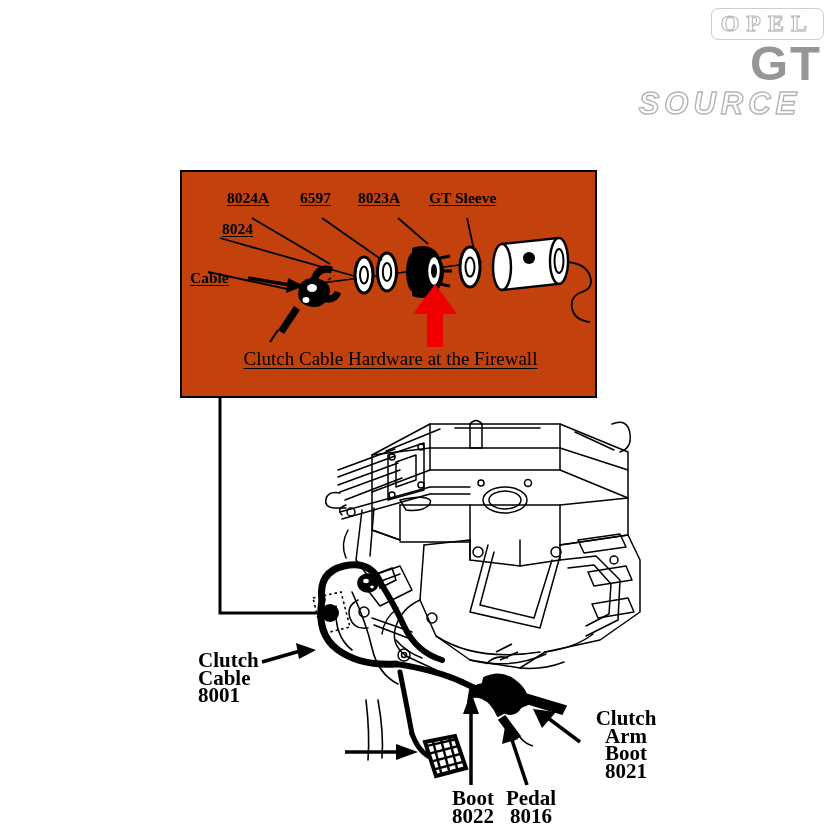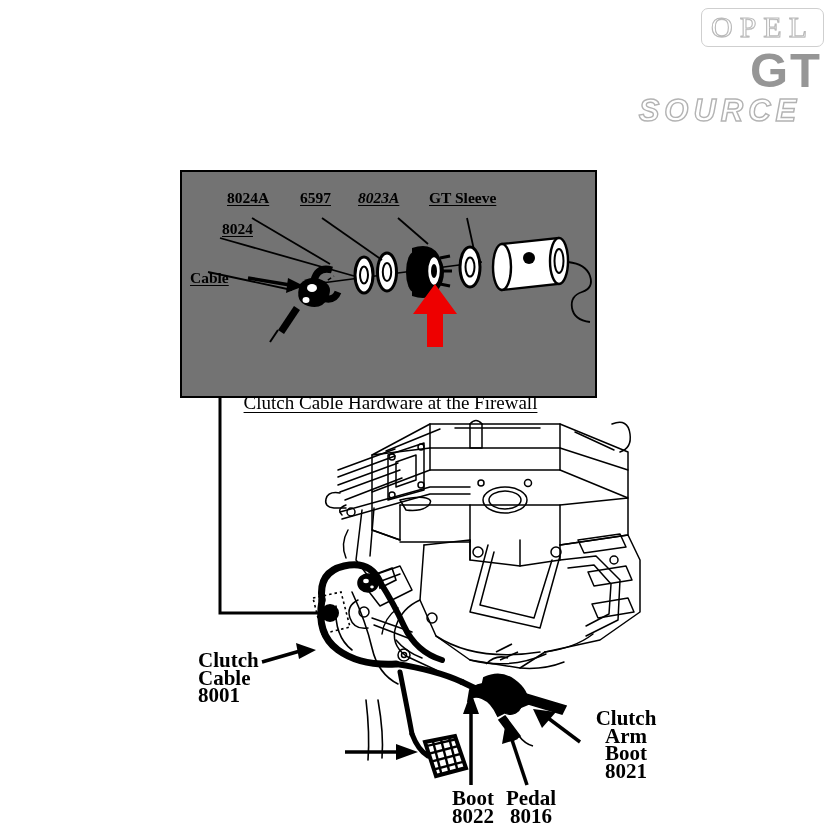--- a/index.html
+++ b/index.html
@@ -4,38 +4,38 @@
 <style>
   html,body{margin:0;padding:0;background:#ffffff;}
   body{width:840px;height:840px;position:relative;overflow:hidden;
        font-family:"Liberation Serif",serif;color:#000;}
   .page{position:absolute;inset:0;width:840px;height:840px;}
 
   
   .brand{position:absolute;right:14px;top:8px;width:210px;height:150px;text-align:right;}
   .brand-opel-frame{display:inline-block;border:1.5px solid #cfcfcf;border-radius:7px;
       padding:2px 9px 3px 9px;margin-right:2px;}
-  .brand-opel{font-family:"Liberation Serif",serif;font-size:30px;font-weight:400;
+  .brand-opel{font-family:"Liberation Serif",serif;font-size:24px;font-weight:700;
       letter-spacing:7px;color:#ffffff;
       -webkit-text-stroke:1.1px #b9b9b9;text-shadow:0 1px 0 #e6e6e6;line-height:1.05;}
   .brand-gt{font-family:"Liberation Sans",sans-serif;font-size:49px;font-weight:700;
       color:#969696;letter-spacing:2px;line-height:0.92;margin-top:1px;margin-right:4px;}
   .brand-source{font-family:"Liberation Sans",sans-serif;font-size:31px;font-weight:700;
       font-style:italic;letter-spacing:5px;color:#ffffff;
       -webkit-text-stroke:1.4px #b3b3b3;line-height:1.05;margin-top:2px;margin-right:2px;text-align:center;}
 
   
   .inset{position:absolute;left:180px;top:170px;width:417px;height:228px;
-      border:2.5px solid #000;background:#737373;box-sizing:border-box;}
+      border:2.5px solid #000;background:#c2410c;box-sizing:border-box;}
   .lbl{position:absolute;font-family:"Liberation Serif",serif;font-weight:700;
       font-size:15.5px;white-space:nowrap;letter-spacing:0px;}
   .lbl.u{text-decoration:underline;text-underline-offset:2px;}
   .cap{position:absolute;left:0;width:417px;text-align:center;white-space:nowrap;
       font-family:"Liberation Serif",serif;font-size:19px;}
-  .cap.u1{text-decoration:underline;text-underline-offset:2.5px;margin-top:44px;}
+  .cap.u1{text-decoration:underline;text-underline-offset:2.5px;}
 
   
   .olbl{position:absolute;font-family:"Liberation Serif",serif;font-weight:700;
       font-size:21px;line-height:17.5px;white-space:nowrap;}
   .olbl.c{text-align:center;}
 
   svg{position:absolute;left:0;top:0;overflow:visible;}
   .ln{stroke:#000;fill:none;}
 </style>
 </head>
@@ -287,21 +287,21 @@
         <path d="M26 100 L110 118"></path>
       </g>
 
       <g>
         <path d="M245 175 L245 142 L231 142 L253 112 L275 142 L261 142 L261 175 Z" fill="#ee0000"></path>
       </g>
     </svg>
 
     <div class="lbl u" style="left:45px;top:17px;">8024A</div>
     <div class="lbl u" style="left:118px;top:17px;">6597</div>
-    <div class="lbl u" style="left:176px;top:17px;font-style:italic;">8023A</div>
+    <div class="lbl u" style="left:176px;top:17px;">8023A</div>
     <div class="lbl u" style="left:247px;top:17px;">GT Sleeve</div>
     <div class="lbl u" style="left:40px;top:48px;">8024</div>
     <div class="lbl u" style="left:8px;top:97px;">Cable</div>
 
     <svg width="417" height="228">
       <path d="M66 106 L108 113" stroke="#000" stroke-width="3.5" fill="none"></path>
       <path d="M106 106 L122 114 L104 121 Z" fill="#000"></path>
     </svg>
 
     <div class="cap u1" style="top:176px;">Clutch Cable Hardware at the Firewall</div>

